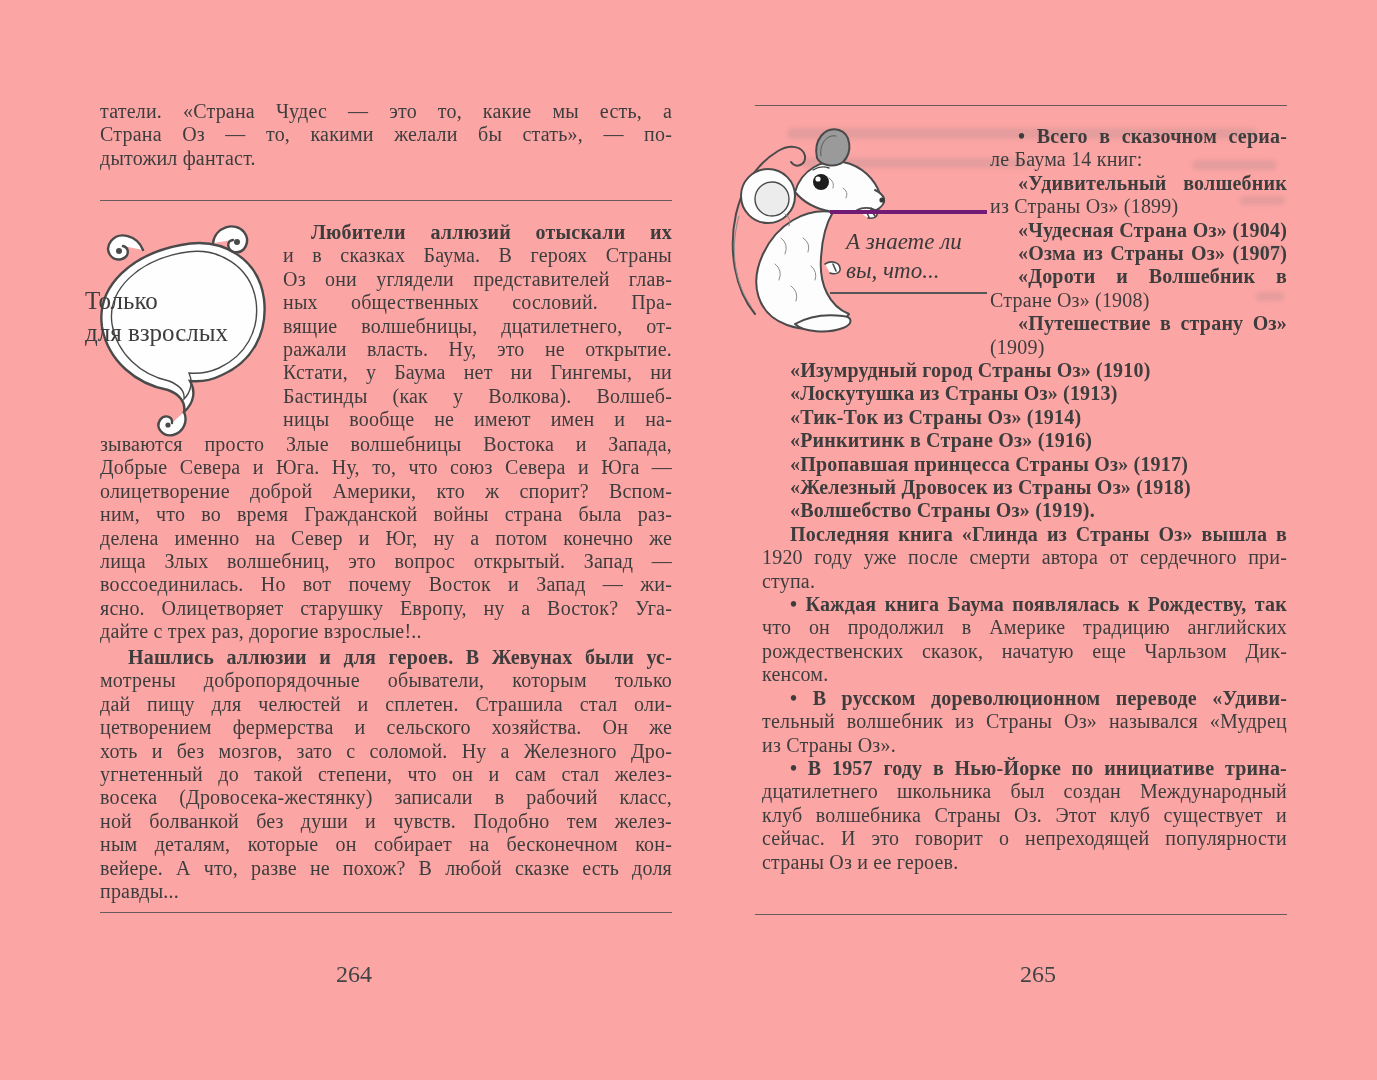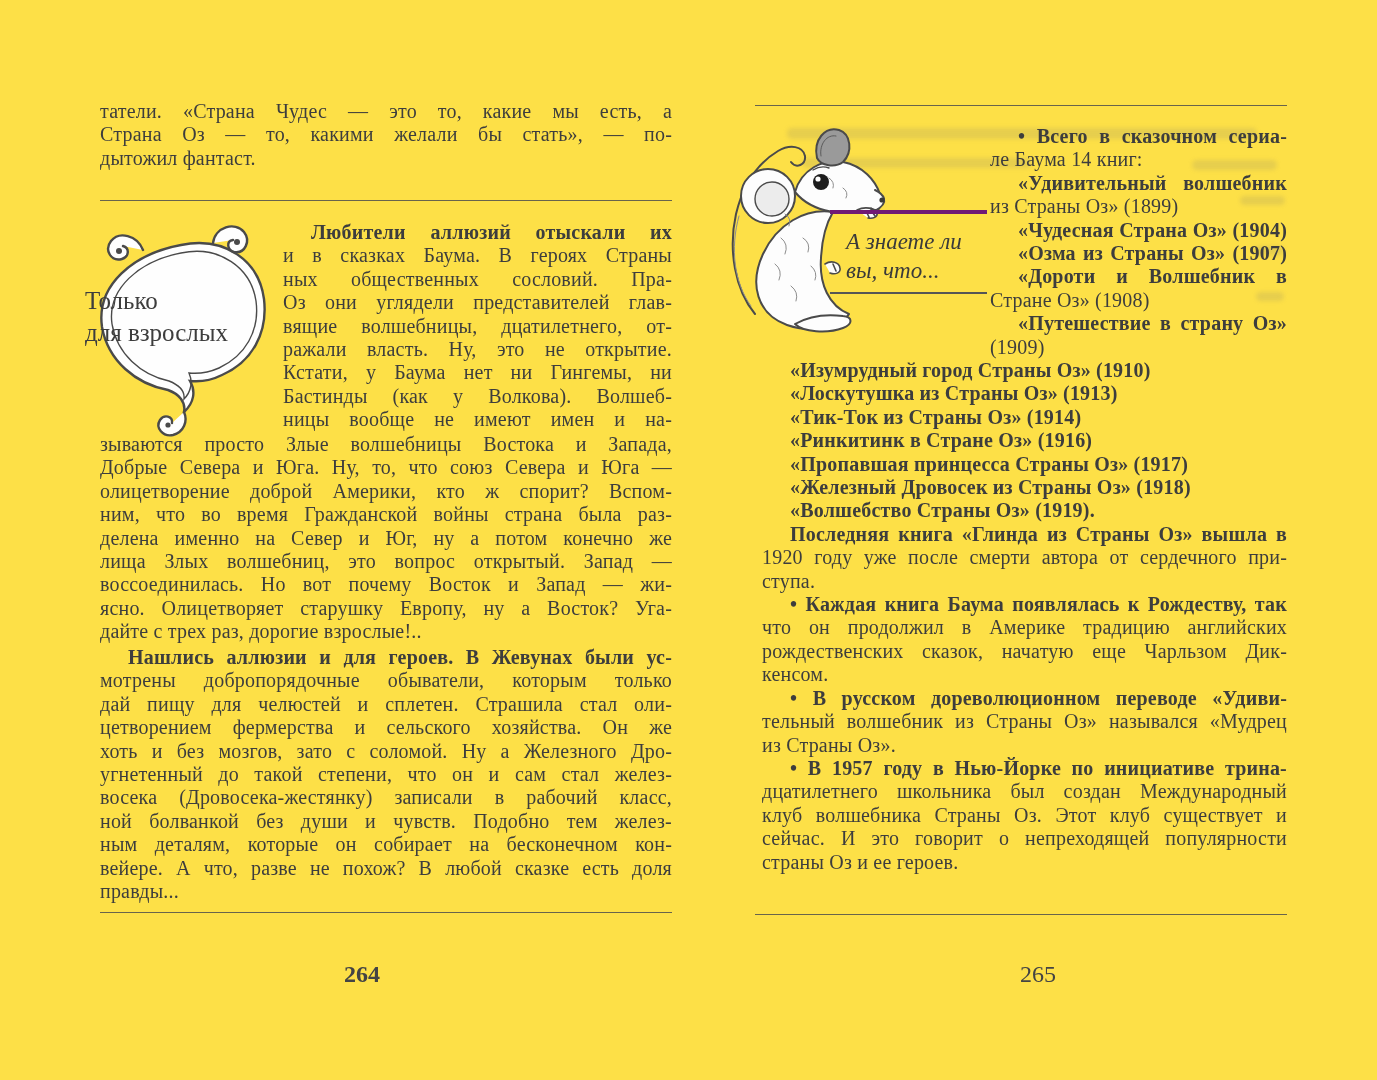--- a/index.html
+++ b/index.html
@@ -1,18 +1,18 @@
 <!DOCTYPE html>
 <html><head>
 <meta charset="utf-8">
 <style>
   html,body { margin:0; padding:0; background:#ffffff; }
   .spread {
     position:relative; width:1377px; height:1080px;
-    background:#fde047; overflow:hidden;
+    background:#fca5a5; overflow:hidden;
     font-family:"Liberation Serif", serif; color:#3d3d3d;
   }
   .page { position:absolute; }
   #pageL { left:100px; top:95px;  width:572px; height:930px; }
   #pageR { left:762px; top:100px; width:525px; height:930px; }
 
   .tblock { position:absolute; }
   .line { font-size:20px; line-height:23.4px; text-align:justify; text-align-last:justify; letter-spacing:0.2px; }
   .line.end { text-align-last:left; }
   .line.ind { text-indent:28px;font-weight:bold; }
@@ -78,22 +78,22 @@
       </svg>
       <div class="ornament-label">
         <div>Только</div>
         <div>для взрослых</div>
       </div>
     </div>
 
     <div class="tblock" style="left:183px; top:126px; width:389px;">
         <div class="line ind">Любители аллюзий отыскали их</div>
         <div class="line">и в сказках Баума. В героях Страны</div>
+        <div class="line">Оз они углядели представителей глав-</div>
         <div class="line">ных общественных сословий. Пра-</div>
-        <div class="line">Оз они углядели представителей глав-</div>
         <div class="line">вящие волшебницы, дцатилетнего, от-</div>
         <div class="line">ражали власть. Ну, это не открытие.</div>
         <div class="line">Кстати, у Баума нет ни Гингемы, ни</div>
         <div class="line">Бастинды (как у Волкова). Волшеб-</div>
         <div class="line">ницы вообще не имеют имен и на-</div>
       </div>
 
     <div class="tblock" style="left:0; top:338px; width:572px;">
         <div class="line">зываются просто Злые волшебницы Востока и Запада,</div>
         <div class="line">Добрые Севера и Юга. Ну, то, что союз Севера и Юга —</div>
@@ -115,21 +115,21 @@
         <div class="line">угнетенный до такой степени, что он и сам стал желез-</div>
         <div class="line">восека (Дровосека-жестянку) записали в рабочий класс,</div>
         <div class="line">ной болванкой без души и чувств. Подобно тем желез-</div>
         <div class="line">ным деталям, которые он собирает на бесконечном кон-</div>
         <div class="line">вейере. А что, разве не похож? В любой сказке есть доля</div>
         <div class="line end">правды...</div>
       </div>
 
     <div class="rule" style="left:0; width:572px; top:817px;"></div>
 
-    <div class="pagenum" style="left:212px; top:866px;font-weight:bold;">264</div>
+    <div class="pagenum" style="left:204px; top:866px;">264</div>
   </div>
 
   <div id="pageR" class="page">
 
     <div class="rule" style="left:-7px; width:532px; top:5px;"></div>
 
     <div class="ghost" style="left:25px; top:28px; width:470px; height:11px;"></div>
     <div class="ghost" style="left:40px; top:58px; width:230px; height:10px;"></div>
     <div class="ghost" style="left:430px; top:60px; width:85px; height:10px;"></div>
     <div class="ghost" style="left:478px; top:96px; width:45px; height:9px;"></div>

